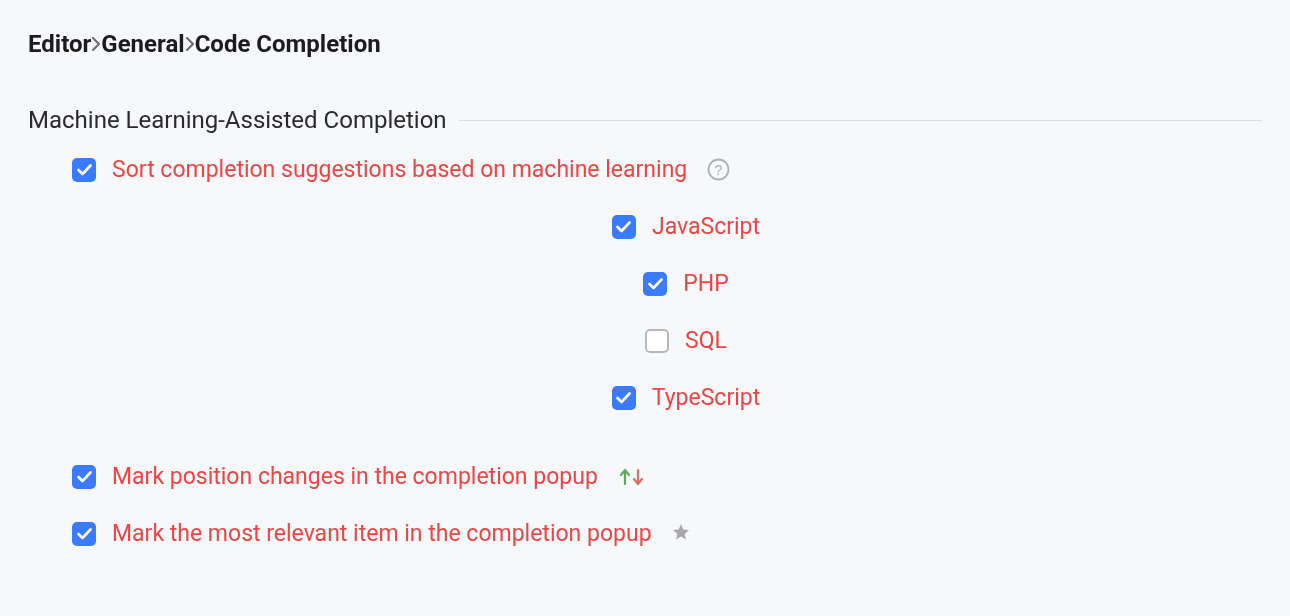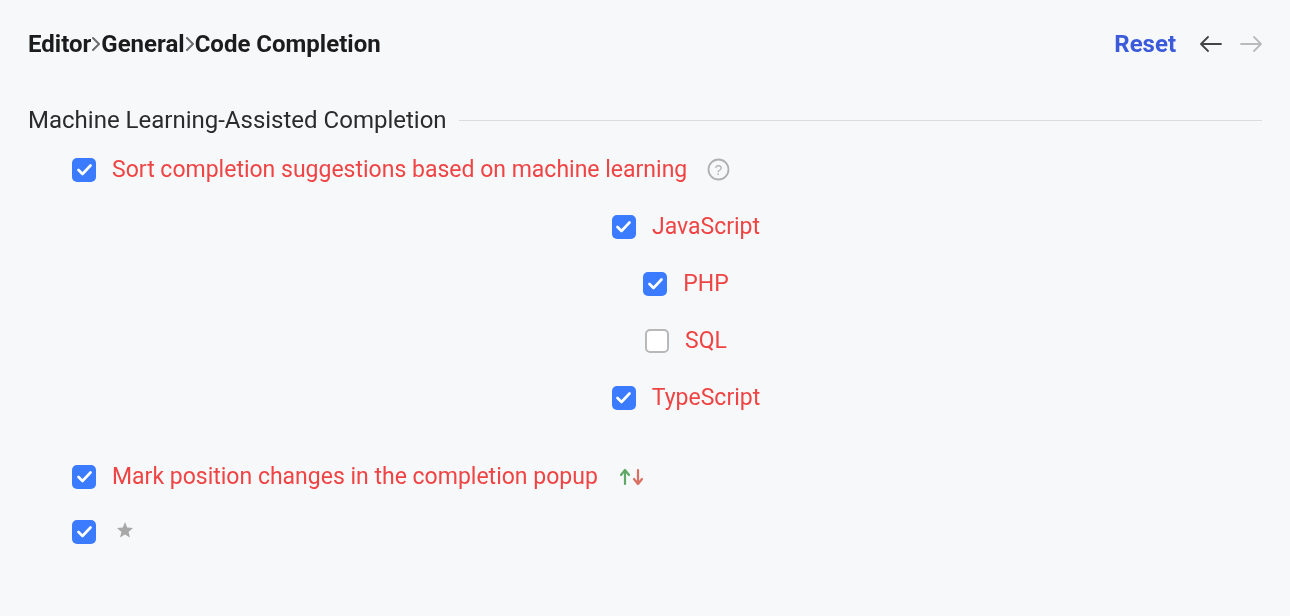--- a/index.html
+++ b/index.html
@@ -144,35 +144,20 @@
         </svg>
     </span>
     <span>General</span>
     <span class="breadcrumb-sep">
       <svg width="10" height="14" viewBox="0 0 10 14">
           <path d="M2 1 L8 7 L2 13" stroke="#6c6c6c" stroke-width="2" fill="none" stroke-linecap="round" stroke-linejoin="round"></path>
         </svg>
     </span>
     <span>Code Completion</span>
   </div>
-  <div class="header-right">
-    <span class="reset-link">Reset</span>
-    <div class="nav-arrows">
-      <span class="arrow-icon">
-        <svg width="22" height="16" viewBox="0 0 22 16">
-            <path d="M8 1 L1 8 L8 15 M1 8 H21" stroke="#444" stroke-width="1.8" fill="none" stroke-linecap="round" stroke-linejoin="round"></path>
-          </svg>
-      </span>
-      <span class="arrow-icon">
-        <svg width="22" height="16" viewBox="0 0 22 16">
-            <path d="M14 1 L21 8 L14 15 M21 8 H1" stroke="#bbb" stroke-width="1.8" fill="none" stroke-linecap="round" stroke-linejoin="round"></path>
-          </svg>
-      </span>
-    </div>
-  </div>
 </div>
 
 <div class="section-header">
   <span class="section-title">Machine Learning-Assisted Completion</span>
   <div class="section-line"></div>
 </div>
 
 <div class="option-row">
   <div class="checkbox checked">
     <svg class="checkmark" viewBox="0 0 15 12">
@@ -234,18 +219,19 @@
     </svg>
   </span>
 </div>
 
 <div class="option-row">
   <div class="checkbox checked">
     <svg class="checkmark" viewBox="0 0 15 12">
         <path d="M1.5 6 L5.5 10 L13.5 1.5" stroke="#fff" stroke-width="2.6" fill="none" stroke-linecap="round" stroke-linejoin="round"></path>
       </svg>
   </div>
+  <span class="option-label">Mark the most relevant item in the completion popup</span>
   <span class="star-icon">
     <svg width="18" height="18" viewBox="0 0 18 18">
         <path d="M9 1 L11.2 6.5 L17 7 L12.6 10.9 L14 16.5 L9 13.5 L4 16.5 L5.4 10.9 L1 7 L6.8 6.5 Z" fill="#a8a8a8"></path>
       </svg>
   </span>
 </div>
 
 </body></html>

